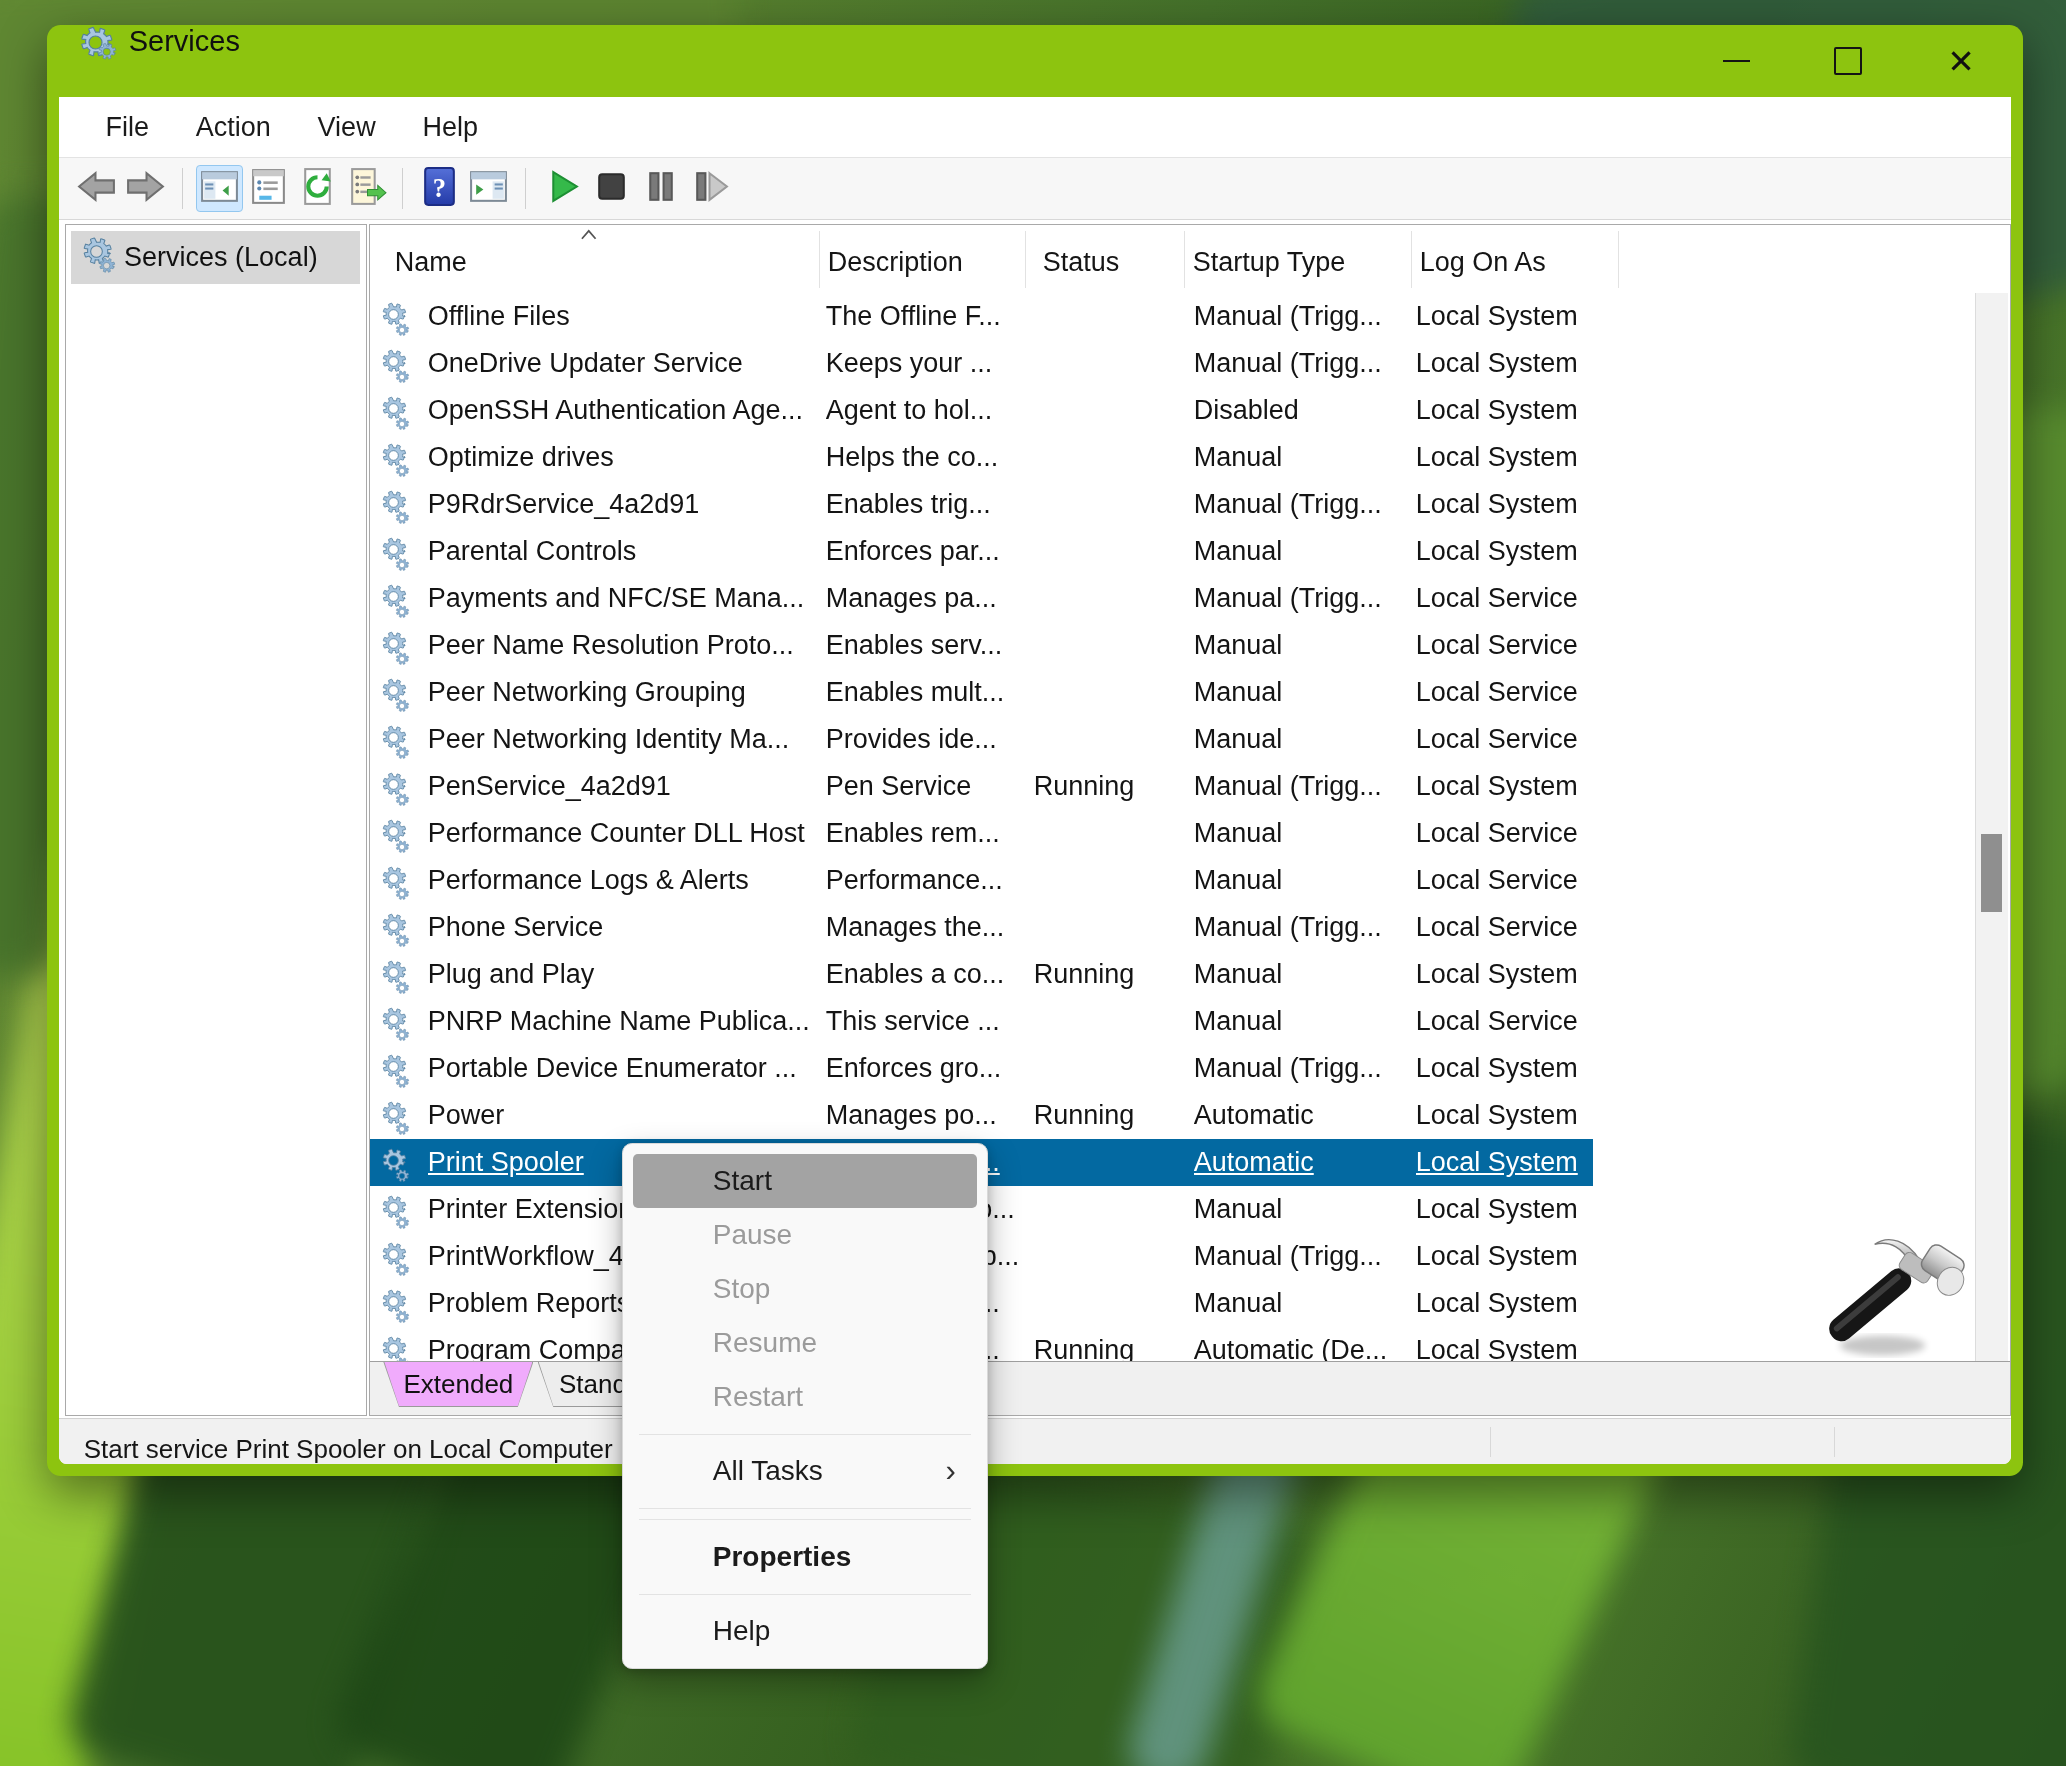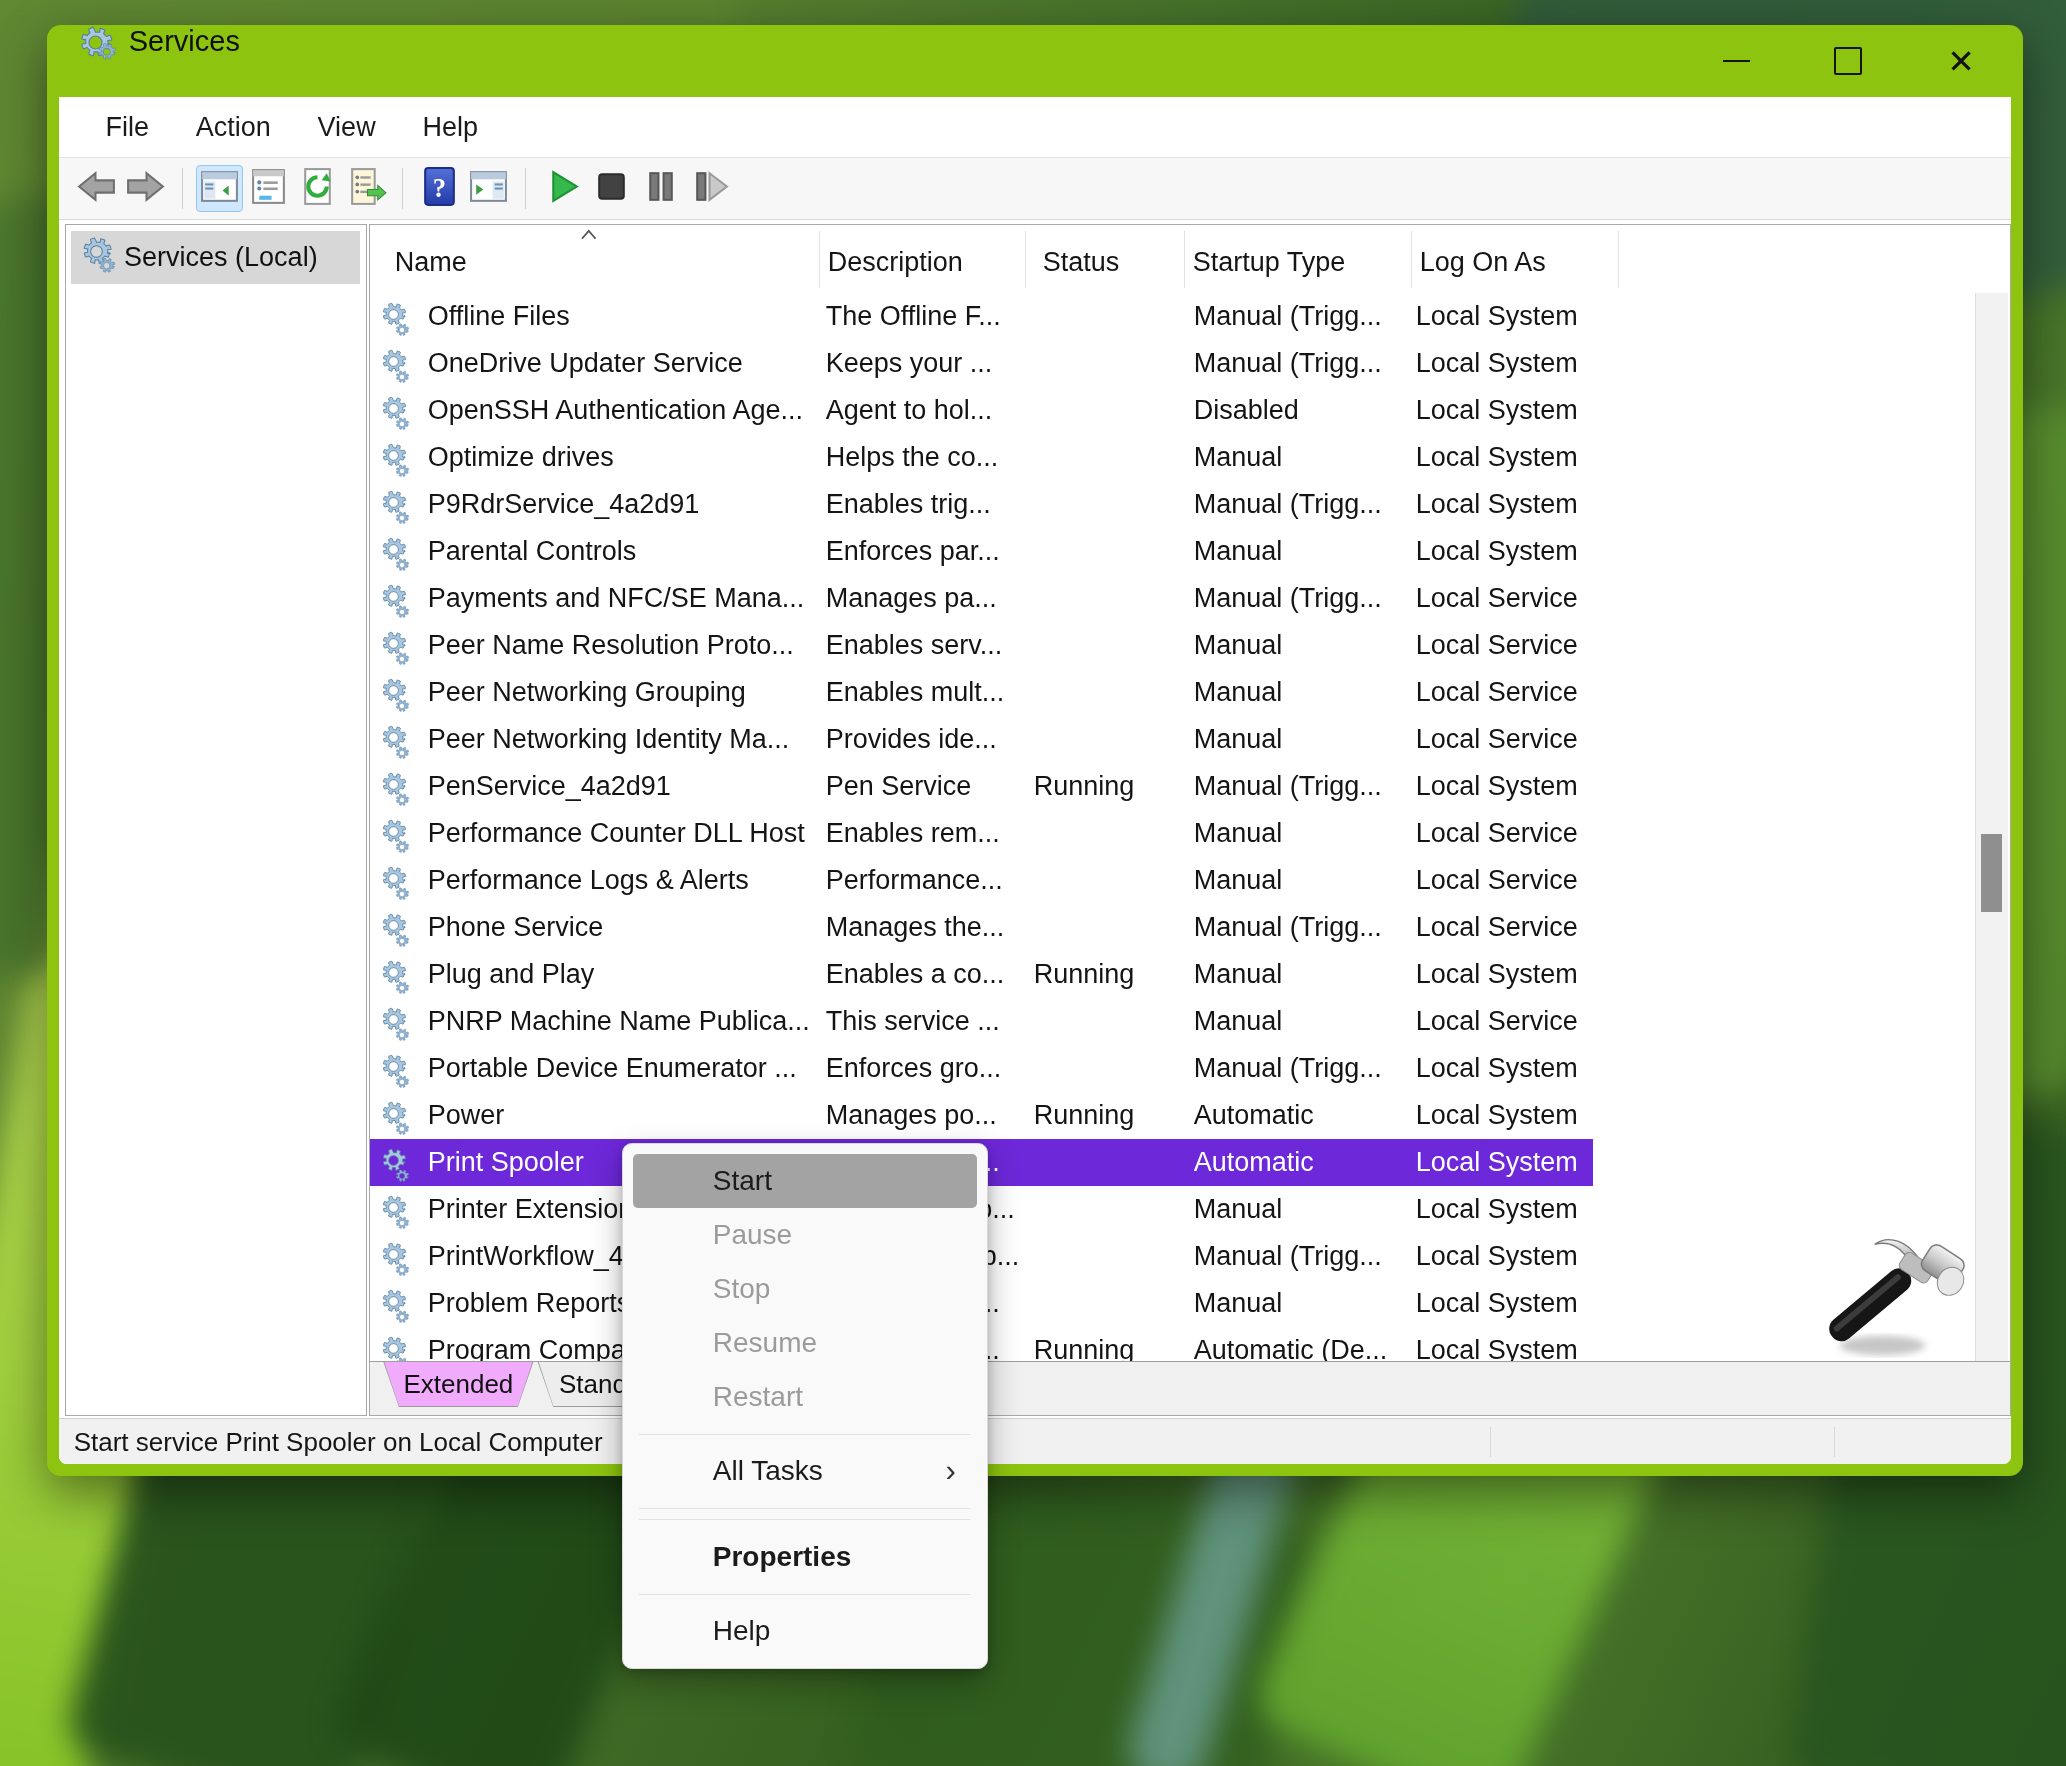--- a/index.html
+++ b/index.html
@@ -40,39 +40,39 @@
   #listpanel{position:absolute;left:310px;top:127px;width:1642px;height:1192px;background:#fff;border:1px solid #a9a9a9;box-sizing:border-box;}
   #lheader{position:absolute;left:0;top:0;right:0;height:68px;background:#fff;}
   .hlabel{position:absolute;top:21.5px;font-size:27px;color:#151515;white-space:nowrap;}
   .hsep{position:absolute;top:5.9px;width:1px;height:57px;background:#e2e2e2;}
   #sort-caret{position:absolute;left:209px;top:2px;}
   #lbody{position:absolute;left:0;top:68px;width:1609px;height:1071px;overflow:hidden;}
   .lrow{position:relative;height:47px;width:1223px;display:grid;grid-template-columns:58px 398px 208px 160px 222px 177px;
         align-items:center;font-size:27px;color:#141414;}
   .lrow div{white-space:nowrap;overflow:hidden;}
   .lrow .ic{display:flex;justify-content:flex-start;padding-left:9.8px;overflow:visible;}
-  .lrow.sel{background:#6d28d9;color:#ffffff;}
+  .lrow.sel{background:#0369a1;color:#ffffff;text-decoration:underline;}
   .gear2{position:relative;display:inline-block;width:35px;height:35px;}
   .gear2 .g1{position:absolute;left:0;top:-2px;}
   .gear2 .g2{position:absolute;left:17.6px;top:13.7px;}
 
   #vscroll{position:absolute;right:2px;top:68px;width:33px;height:1071px;background:#f2f2f2;border-left:1px solid #dcdcdc;box-sizing:border-box;}
   #vthumb{position:absolute;left:4.9px;width:21.5px;top:541px;height:78px;background:#8f8f8f;}
 
   #tabstrip{position:absolute;left:0;bottom:0;right:0;height:53px;background:#f0f0f0;border-top:1px solid #9f9f9f;}
   .tab{position:absolute;top:0;height:45px;}
   .tab .outer{position:absolute;inset:0;background:#9a9a9a;clip-path:polygon(0 0,100% 0,calc(100% - 15.6px) 100%,15.6px 100%);}
   .tab .inner{position:absolute;left:1px;right:1px;top:0;bottom:1px;clip-path:polygon(0 0,100% 0,calc(100% - 14.6px) 100%,14.6px 100%);
               display:flex;align-items:center;justify-content:center;font-size:26px;color:#111;}
   .tab.sel .inner{background:#f0abfc;text-align:center;}
   .tab:not(.sel) .inner{background:#ededed;}
 
   
   #statusbar{position:absolute;left:0;right:0;top:1321px;height:46px;background:#f1f1f1;border-top:1px solid #d2d2d2;
-             display:flex;align-items:center;padding-left:15px;font-size:26px;color:#161616;}
+             display:flex;align-items:flex-end;padding-left:25px;font-size:26px;color:#161616;}
   .sdiv{position:absolute;top:7.8px;width:1px;height:30px;background:#d8d8d8;}
 
   
   #cmenu{position:absolute;left:622px;top:1143px;width:366px;box-sizing:border-box;background:#f9f9f9;border:1px solid #d9d9d9;
          border-radius:9.8px;box-shadow:0 13.7px 33px rgba(0,0,0,.30),0 2.9px 9.8px rgba(0,0,0,.18);padding:9.8px 9.8px;z-index:50;}
   .citem{position:relative;height:54px;line-height:54px;padding-left:80px;font-size:28px;color:#1b1b1b;border-radius:4.9px;}
   .citem.hover{background:#a3a3a3;}
   .citem.disabled{color:#9b9b9b;}
   .citem.bold{font-weight:bold;}
   .citem .sub{position:absolute;right:21.5px;top:0;font-size:31px;color:#333;}

